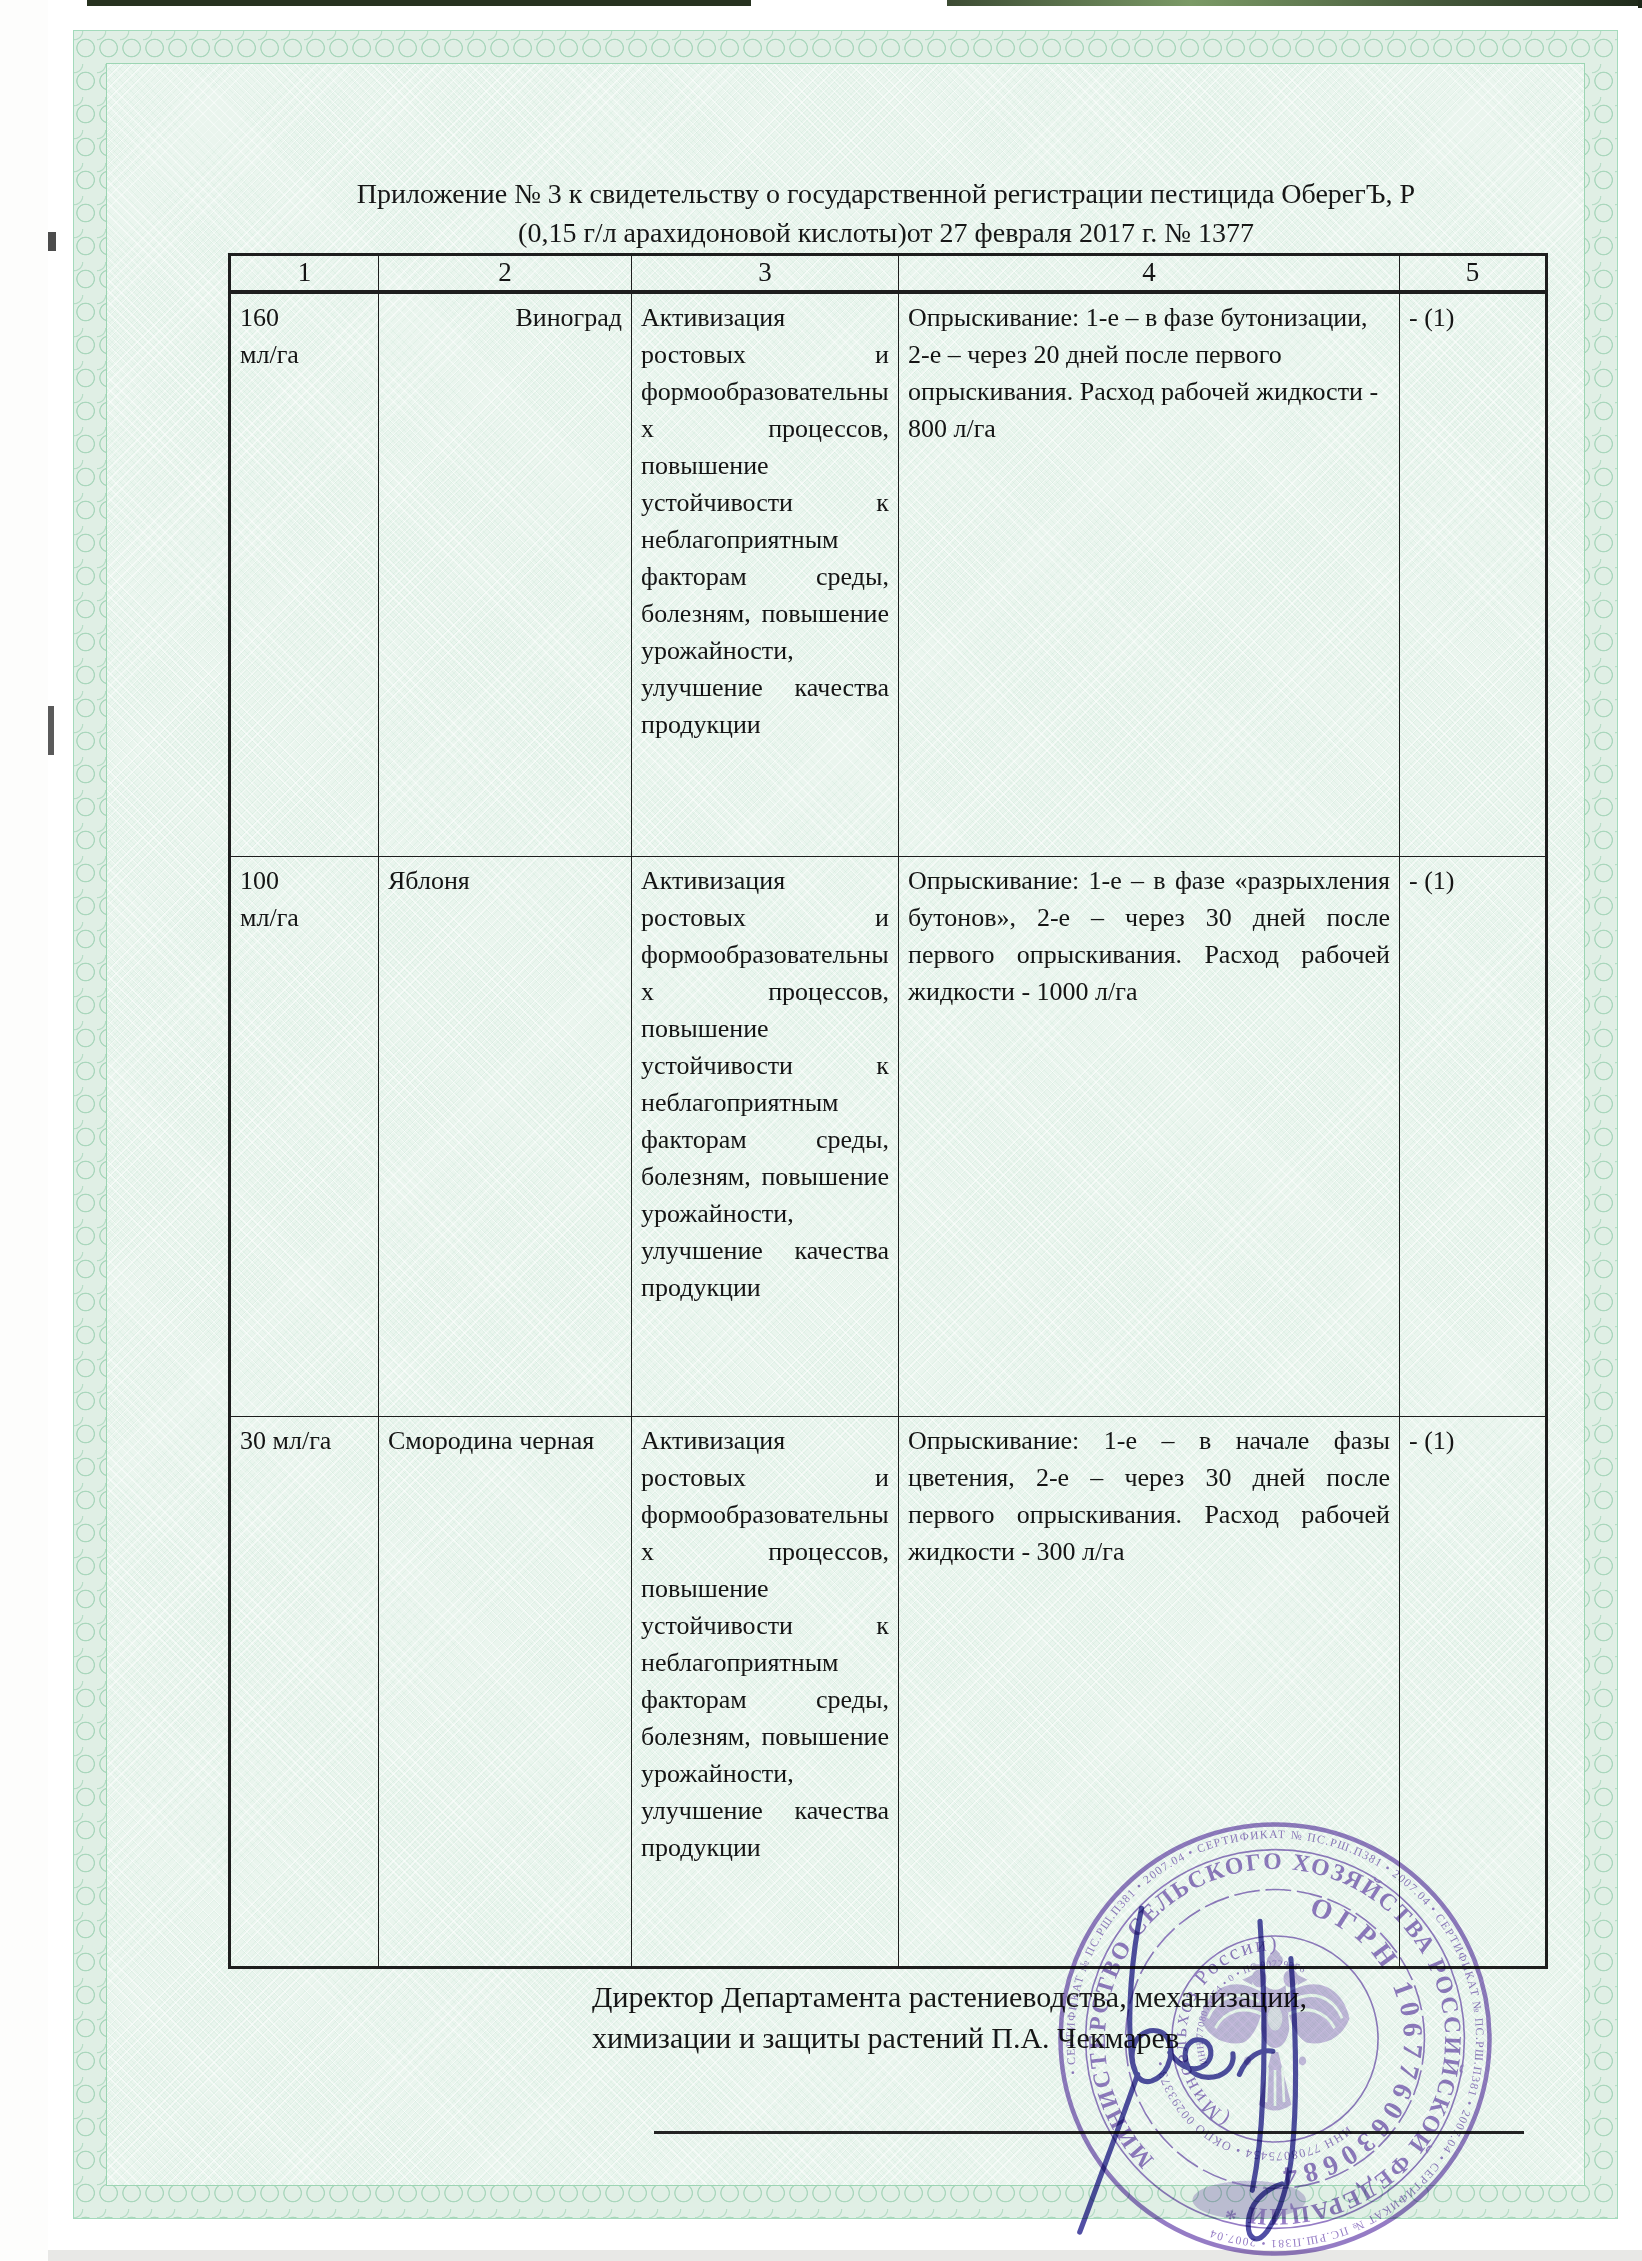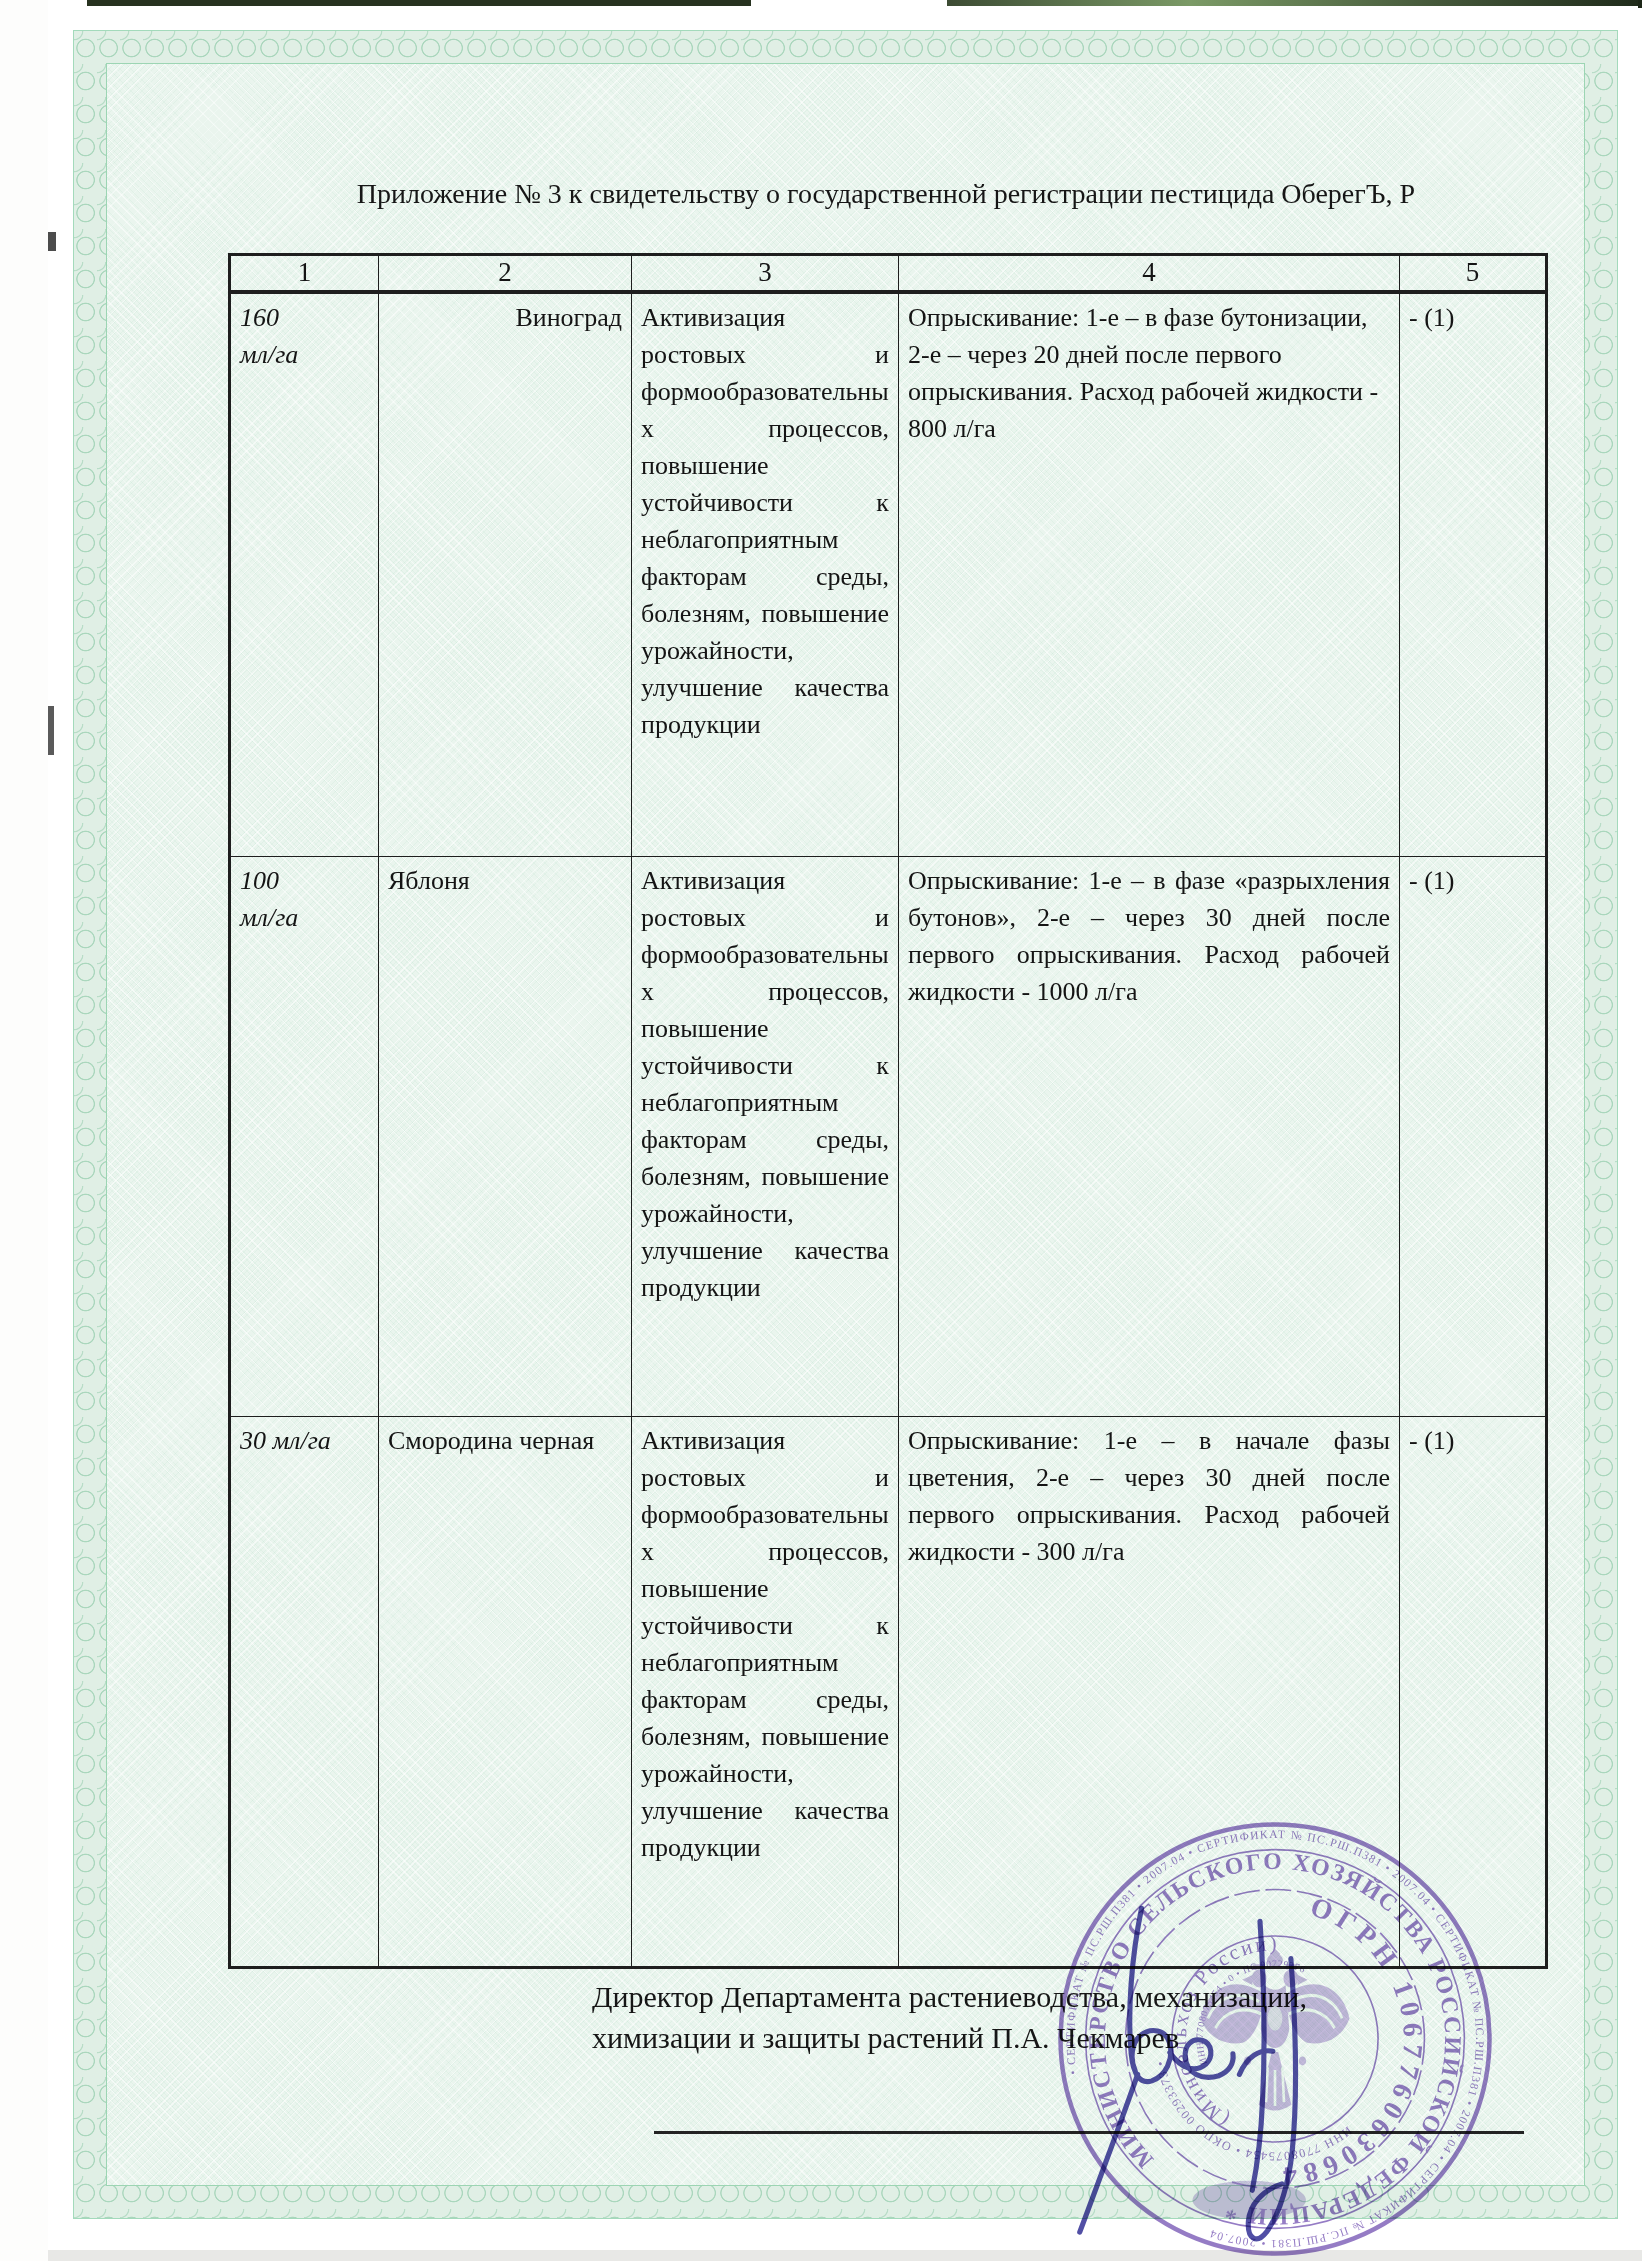--- a/index.html
+++ b/index.html
@@ -42,21 +42,21 @@
             border-collapse:collapse;table-layout:fixed;
             border:3.2px solid #1e1e1e;}
   table.reg th, table.reg td{border:1.9px solid #1e1e1e;box-sizing:border-box;
             vertical-align:top;padding:5.2px 9px;font-size:26px;line-height:37px;
             font-weight:400;color:#141414;overflow:hidden;}
   table.reg thead th{height:37px;text-align:center;font-size:27px;padding:0 2.6px;
             border-bottom:4.5px solid #1e1e1e;line-height:32px;}
   tr.row-1 td{height:565px;}
   tr.row-2 td{height:560px;}
   tr.row-3 td{height:551px;}
-  td.col-dose{white-space:pre-line;font-style:italic;}
+  td.col-dose{white-space:pre-line;}
   td.col-effect, td.col-app{text-align:justify;overflow-wrap:break-word;}
   tr.row-1 td.col-app{text-align:left;font-family:Liberation Serif, serif;}
   tr.row-1 td.col-crop{text-align:right;}
   td.col-period{padding-left:18px;}
 
   
   .sig-text{position:absolute;left:544px;top:1976px;font-size:30px;line-height:41px;
             color:#161616;white-space:nowrap;}
   .sig-line{position:absolute;left:606px;top:2131px;width:870px;height:3.2px;background:#232323;}
 
@@ -78,20 +78,21 @@
   <div class="artifact left-dash-1"></div>
   <div class="artifact left-dash-2"></div>
   <div class="artifact bottom-grey"></div>
 
   <div class="cert">
     <div class="cert-inner"></div>
   </div>
 
   <div class="title">
     <div>Приложение № 3 к свидетельству о государственной регистрации пестицида ОберегЪ, Р</div>
+    <div>(0,15 г/л арахидоновой кислоты)от 27 февраля 2017 г. № 1377</div>
   </div>
 
   <table class="reg">
     <colgroup>
       <col style="width:149px">
         <col style="width:253px">
         <col style="width:267px">
       <col style="width:501px">
         <col style="width:147px">
     </colgroup>

